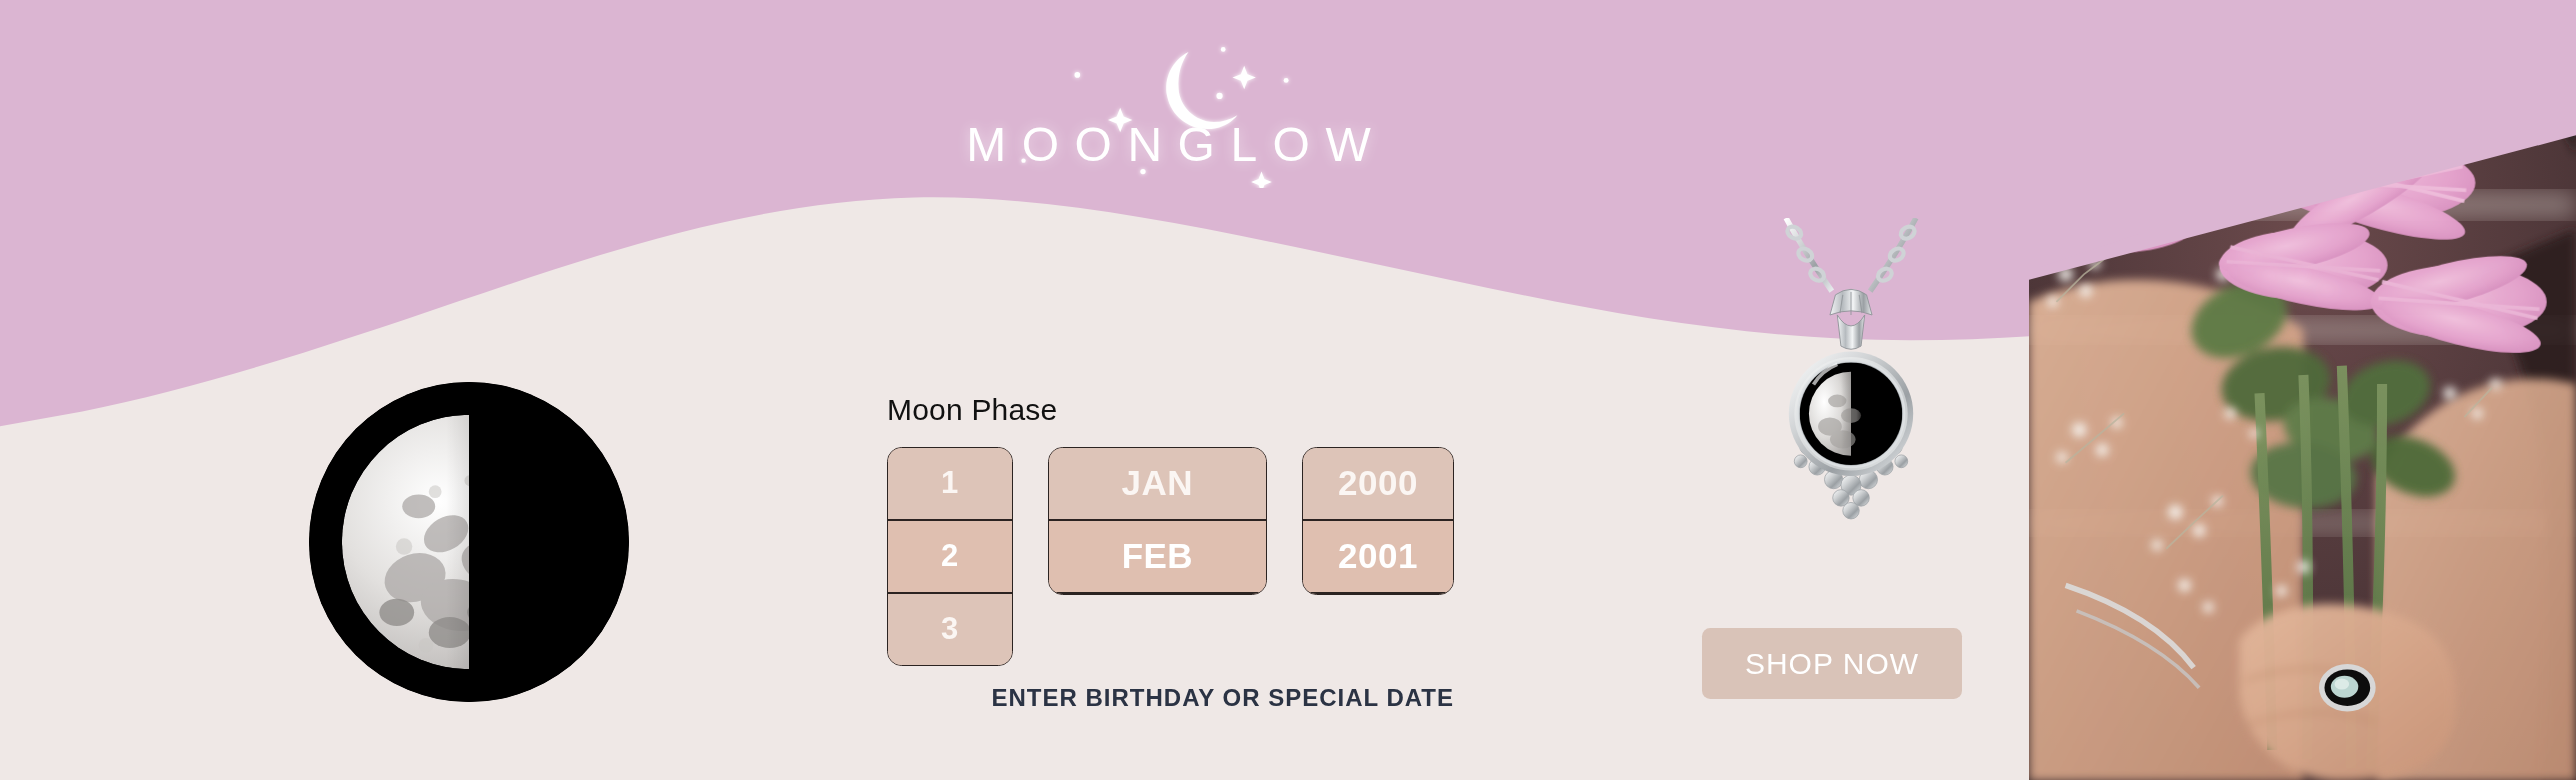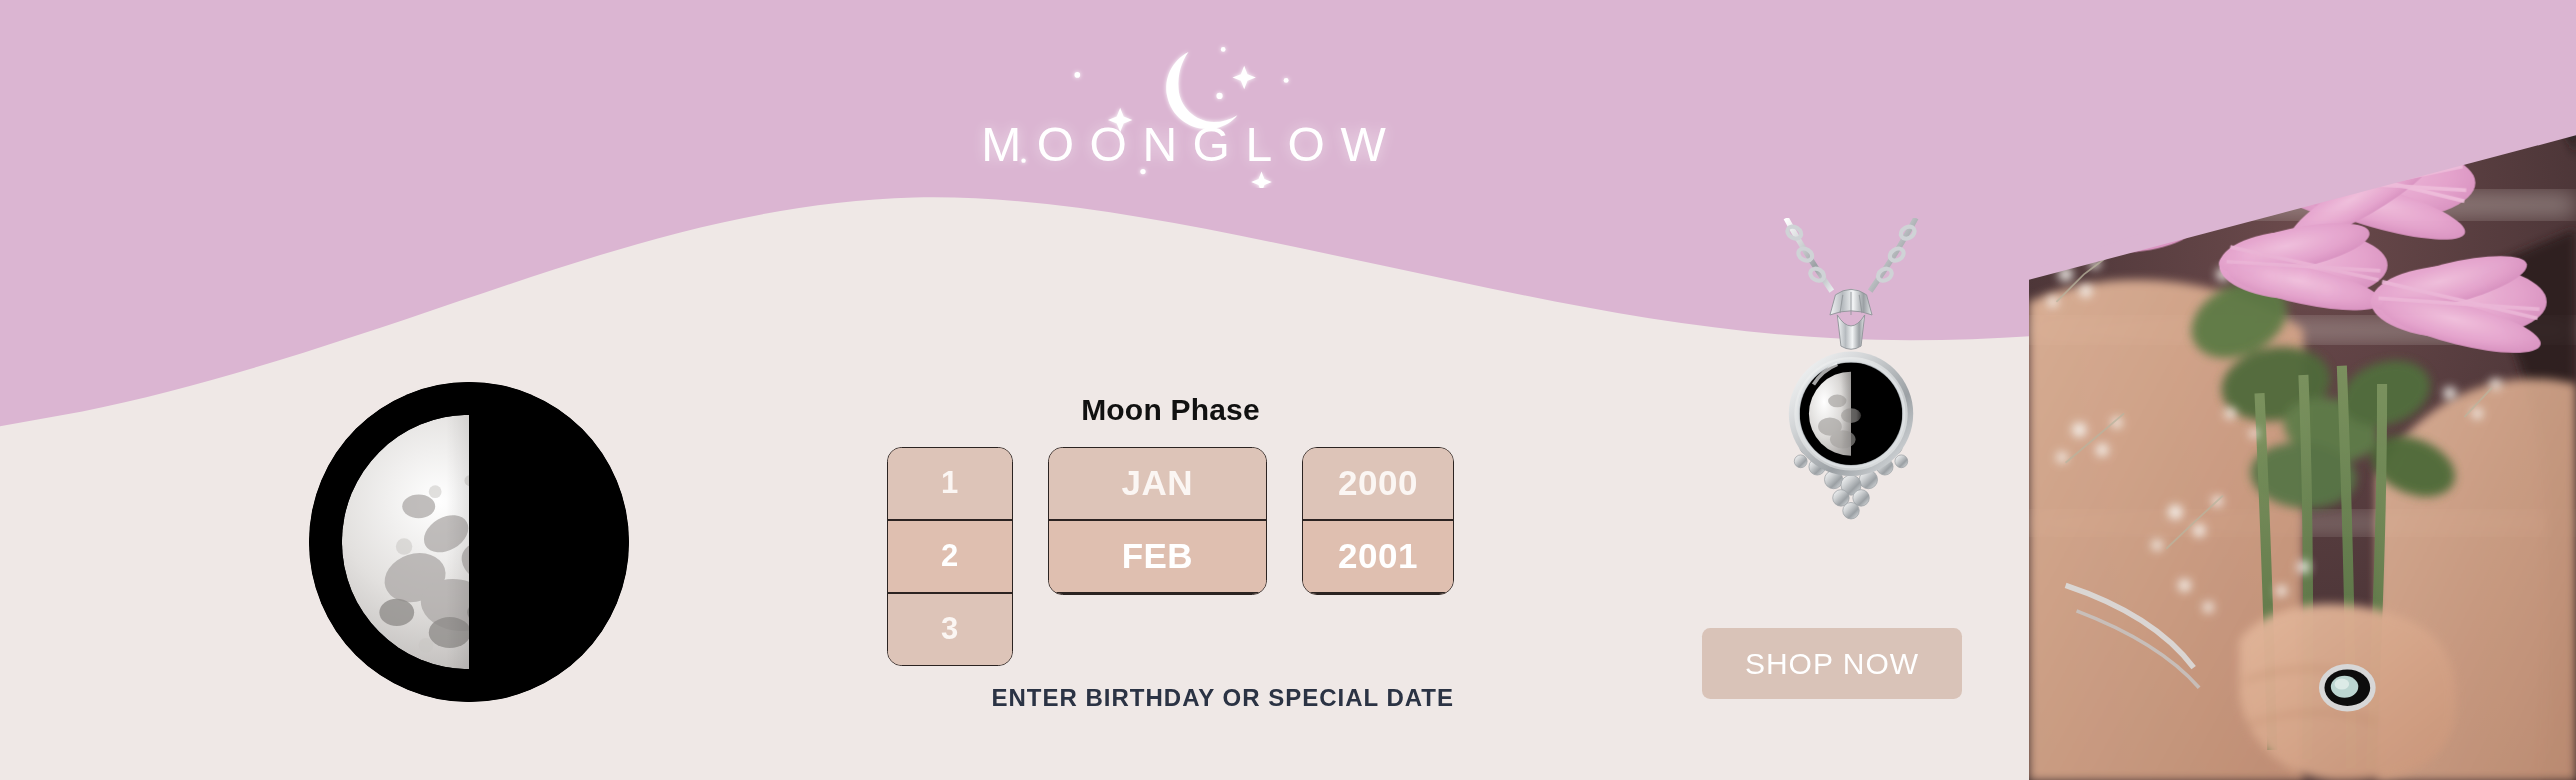--- a/index.html
+++ b/index.html
@@ -67,21 +67,21 @@
   }
   .logo-mark {
     position: absolute;
     left: 0;
     top: 0;
     width: 475px;
     height: 155px;
   }
   .logo-word {
     position: absolute;
-    left: 15px;
+    left: 0;
     top: 88px;
     width: 475px;
     font-size: 48px;
     letter-spacing: 15.5px;
     font-weight: 300;
     color: #ffffff;
     text-indent: 15.5px;
     line-height: 1;
     text-shadow: 0 0 12.8px rgba(255,255,255,0.55);
     white-space: nowrap;
@@ -101,45 +101,44 @@
   .moon-big svg { display: block; }
 
   
   .calc {
     position: absolute;
     left: 887px;
     top: 393px;
     width: 567px;
   }
   .calc-title {
-    text-align: center;
     color: #111111;
     font-size: 30px;
-    font-weight: 700;
+    font-weight: 400;
     line-height: 1.12;
     letter-spacing: 0.2px;
     margin: 0 0 20px 0;
   }
   .calc-title span { display: block; }
 
   .wheels {
     display: flex;
     justify-content: center;
     align-items: flex-start;
     gap: 35px;
   }
   .wheel {
     border: 1.8px solid #2b2321;
     border-radius: 14.6px;
     overflow: hidden;
     background: #e3c8bb;
   }
   .wheel.w-day   { width: 137px; }
   .wheel.w-month { width: 240px; }
-  .wheel.w-year  { width: 166px; border-radius: 15px; }
+  .wheel.w-year  { width: 166px; }
 
   .wheel-cell {
     height: 71px;
     display: flex;
     align-items: center;
     justify-content: center;
     color: #ffffff;
     font-weight: 700;
     font-size: 35px;
     letter-spacing: 0.5px;

